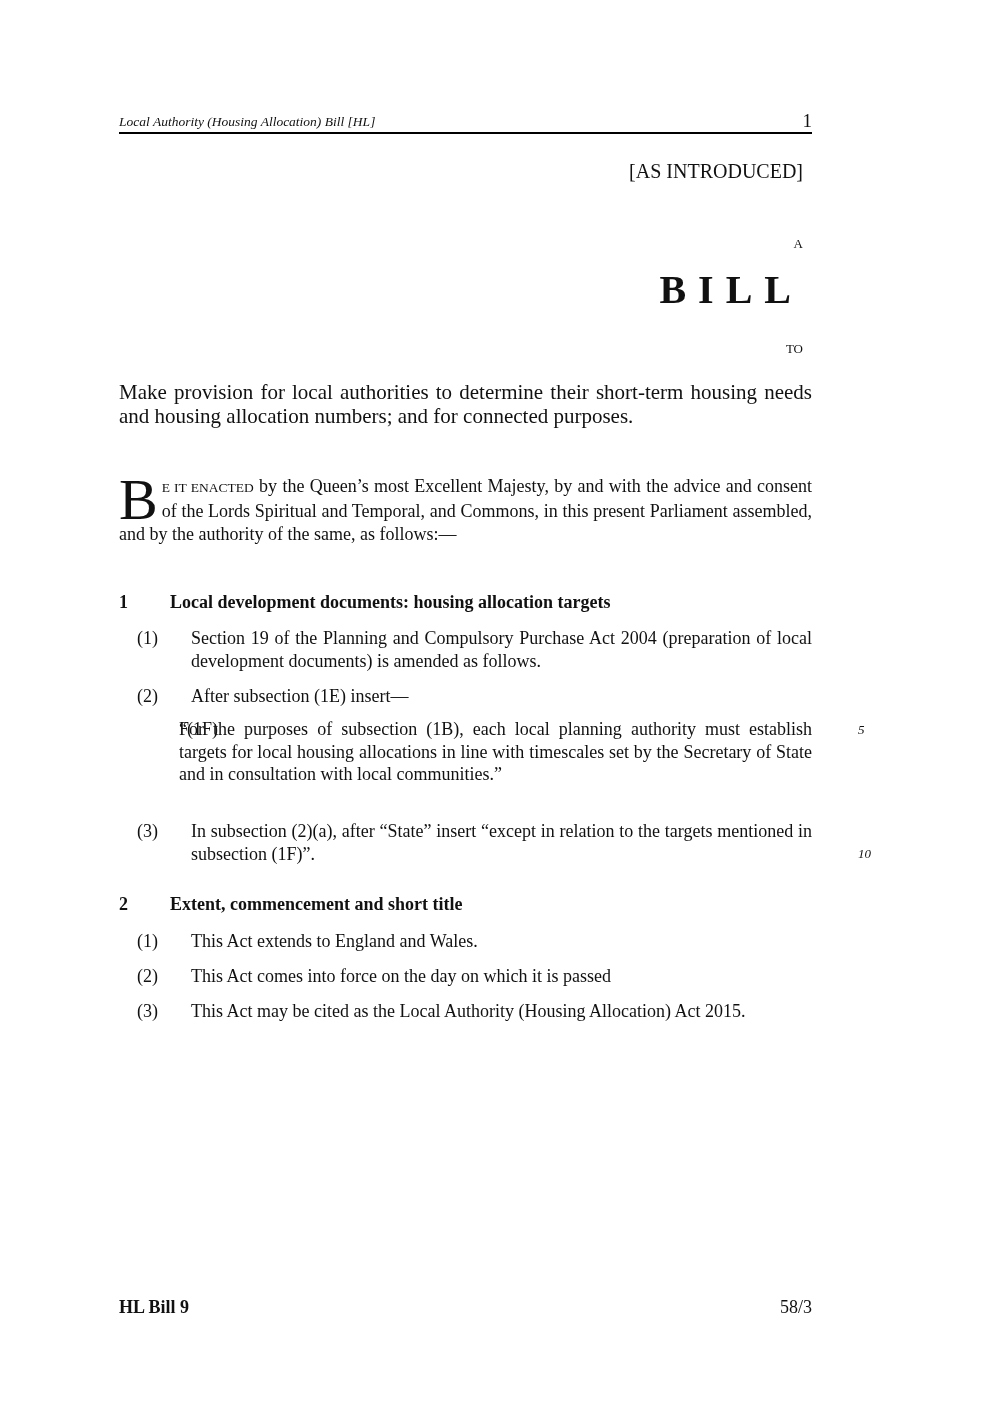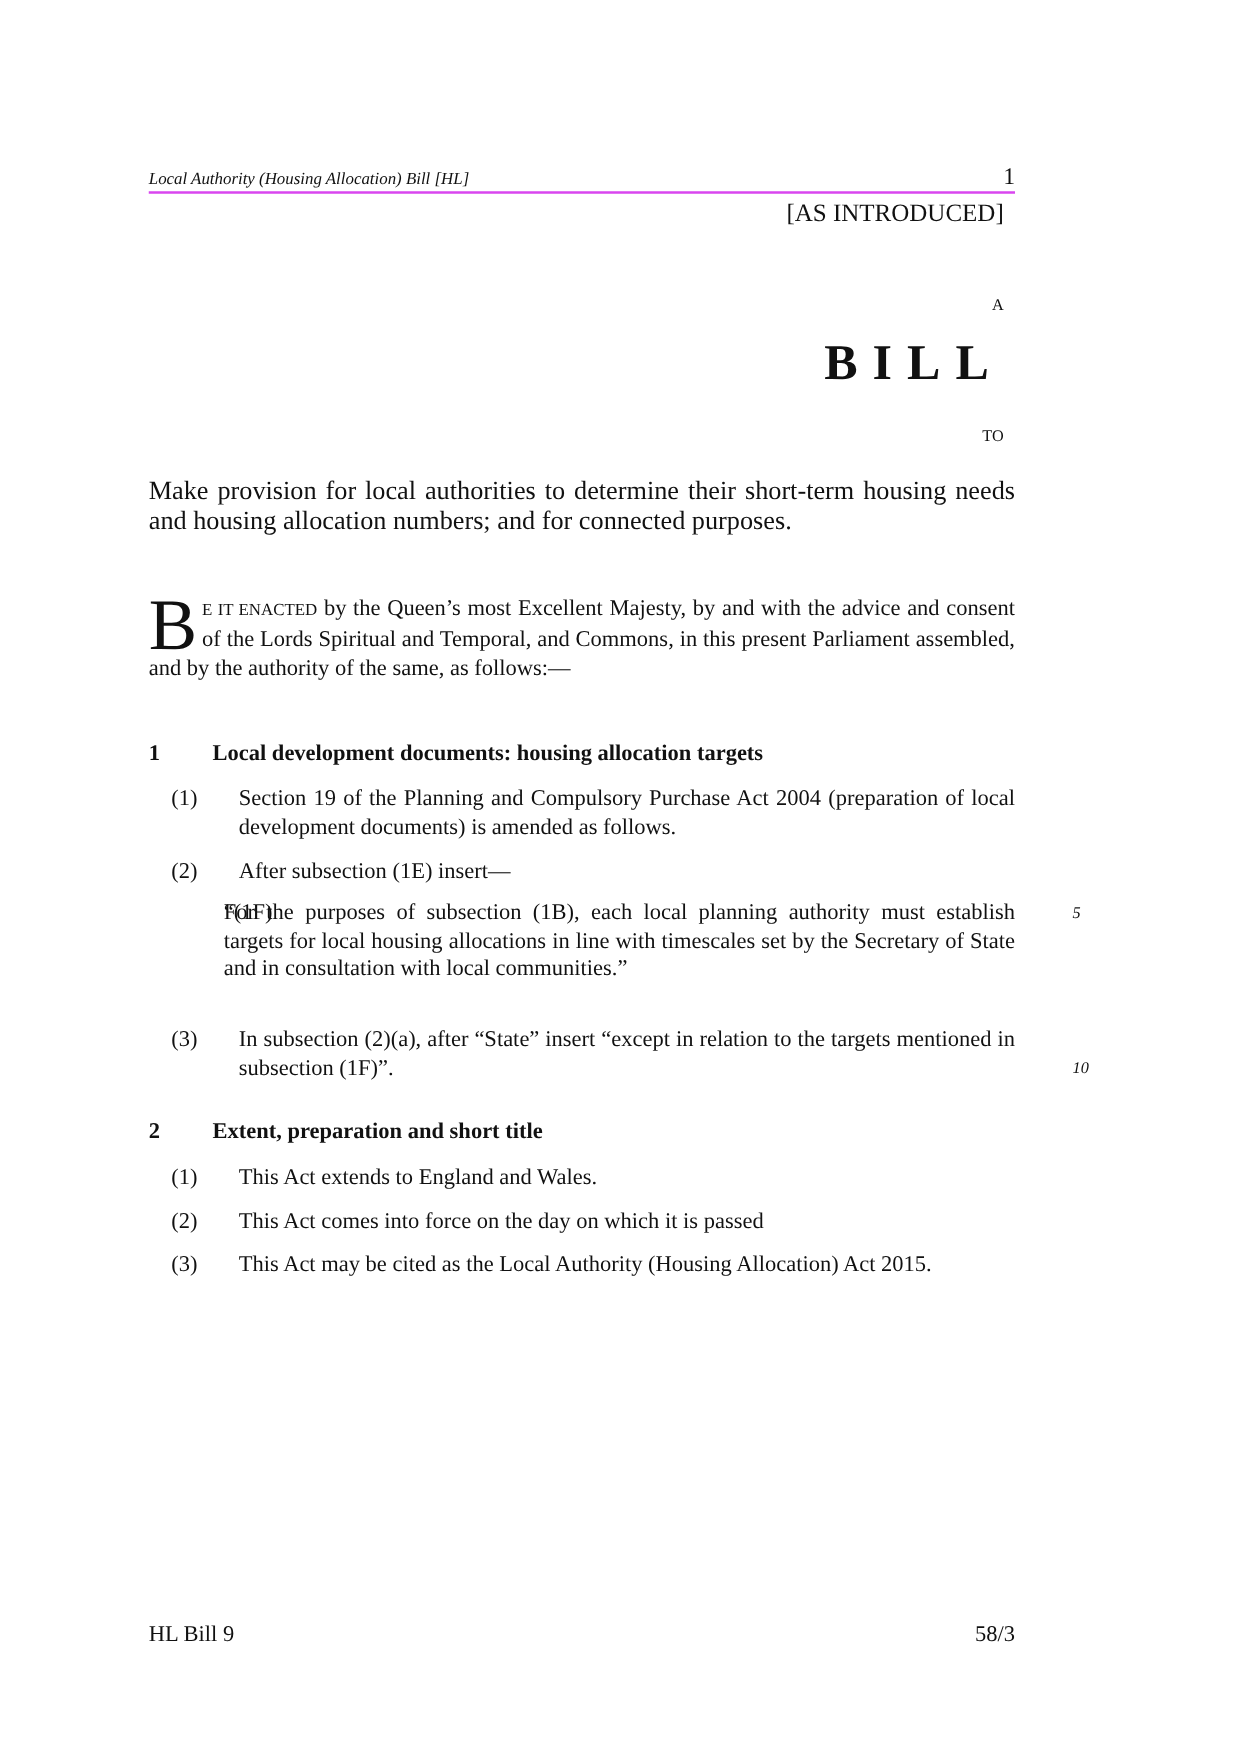--- a/index.html
+++ b/index.html
@@ -2,22 +2,22 @@
 <html><head>
 <meta charset="utf-8">
 <style>
   html, body { margin: 0; padding: 0; background: #ffffff; }
   body {
     width: 991px; height: 1401px; position: relative; overflow: hidden;
     font-family: "Liberation Serif", "DejaVu Serif", serif; color: #111;
   }
   .abs { position: absolute; }
   .running-head {
-    left: 119px; top: 133px; width: 693px; height: 20px;
-    border-bottom: 2px solid #d946ef;
+    left: 119px; top: 112px; width: 693px; height: 20px;
+    border-bottom: 2px solid #000000;
     font-style: italic; font-size: 13.5px;
   }
   .running-head .title { position: absolute; left: 0; top: 2px; }
   .running-head .pnum { position: absolute; right: 0; top: -2px; font-style: normal; font-size: 19px; }
   .center { left: 110px; width: 693px; text-align: right; }
   .status { top: 160px; font-size: 20px; }
   .a-word { top: 236px; font-size: 13px; }
   .bill-word { top: 266px; font-size: 40px; font-weight: bold; letter-spacing: 12px; padding-left: 12px; box-sizing: border-box; }
   .to-word { top: 341px; font-size: 13px; }
   .long-title {
@@ -42,21 +42,21 @@
   }
   .sub .n { position: absolute; left: 0; top: 0; }
   .sub .t { margin-left: 54px; text-align: justify; }
   .quoted {
     left: 179px; width: 633px; font-size: 18px; line-height: 22.5px;
   }
   .quoted .n { position: absolute; left: 0; top: 0; }
   .quoted .t { text-align: justify; }
   .line-num { font-style: italic; font-size: 13px; left: 858px; }
   .footer { top: 1297px; font-size: 18px; }
-  .footer-left { left: 119px; }
+  .footer-left { left: 119px; font-weight: bold; }
   .footer-right { right: 179px; }
 </style>
 </head>
 <body>
 
 <div class="abs running-head">
   <span class="title">Local Authority (Housing Allocation) Bill [HL]</span>
   <span class="pnum">1</span>
 </div>
 
@@ -94,21 +94,21 @@
 <div class="abs sub" style="top:820px;">
   <span class="n">(3)</span>
   <div class="t">In subsection (2)(a), after “State” insert “except in relation to the targets mentioned in subsection (1F)”.</div>
 </div>
 
 <div class="abs line-num" style="top:722px;">5</div>
 <div class="abs line-num" style="top:846px;">10</div>
 
 <div class="abs clause-head" style="top:894px;">
   <span class="num">2</span>
-  <span class="txt">Extent, preparation and short title</span>
+  <span class="txt">Extent, commencement and short title</span>
 </div>
 
 <div class="abs sub" style="top:930px;">
   <span class="n">(1)</span>
   <div class="t">This Act extends to England and Wales.</div>
 </div>
 
 <div class="abs sub" style="top:965px;">
   <span class="n">(2)</span>
   <div class="t">This Act comes into force on the day on which it is passed</div>

